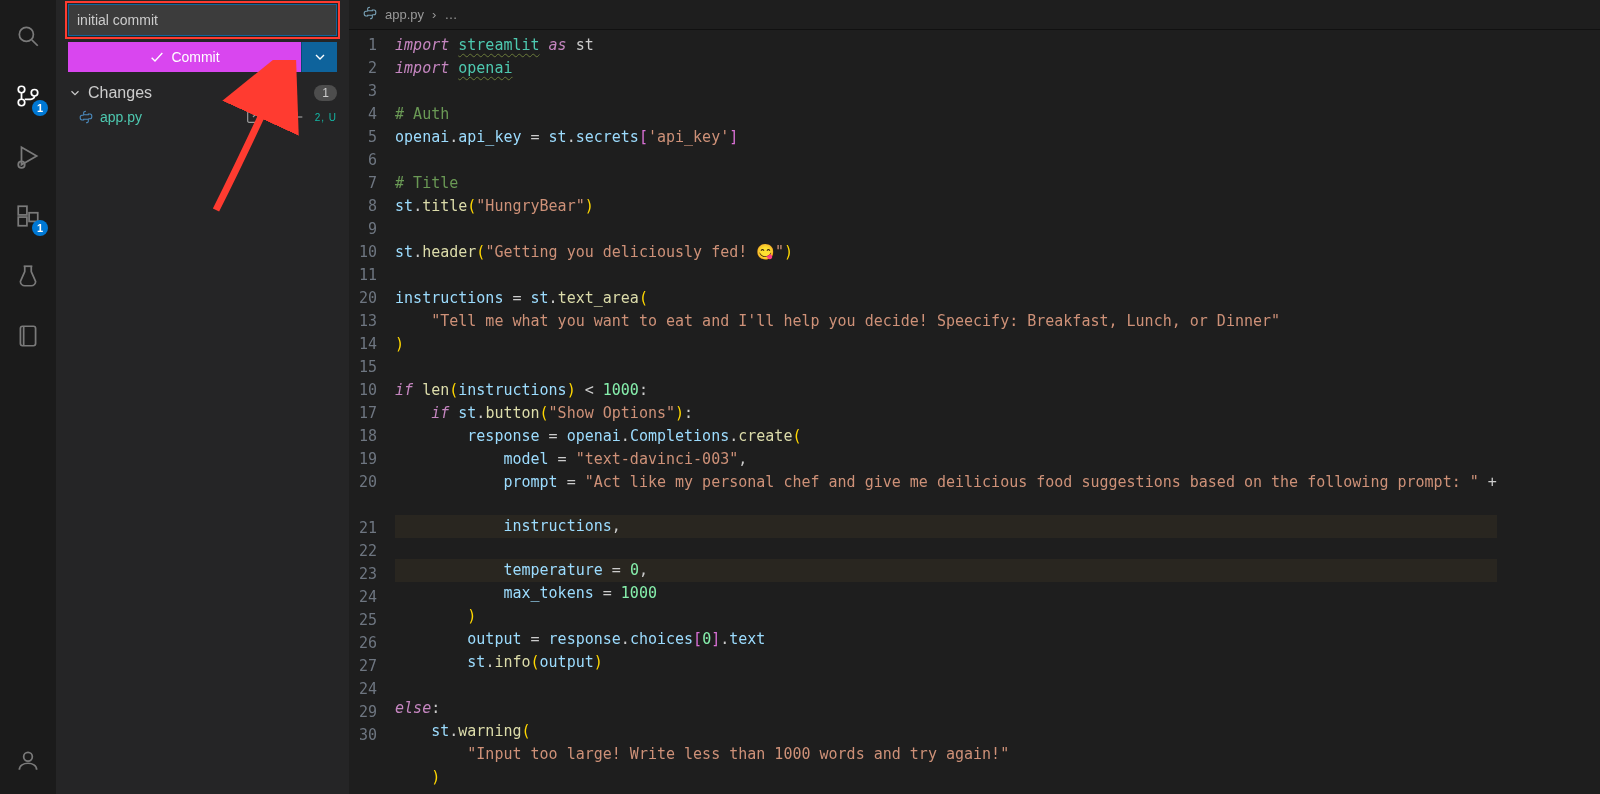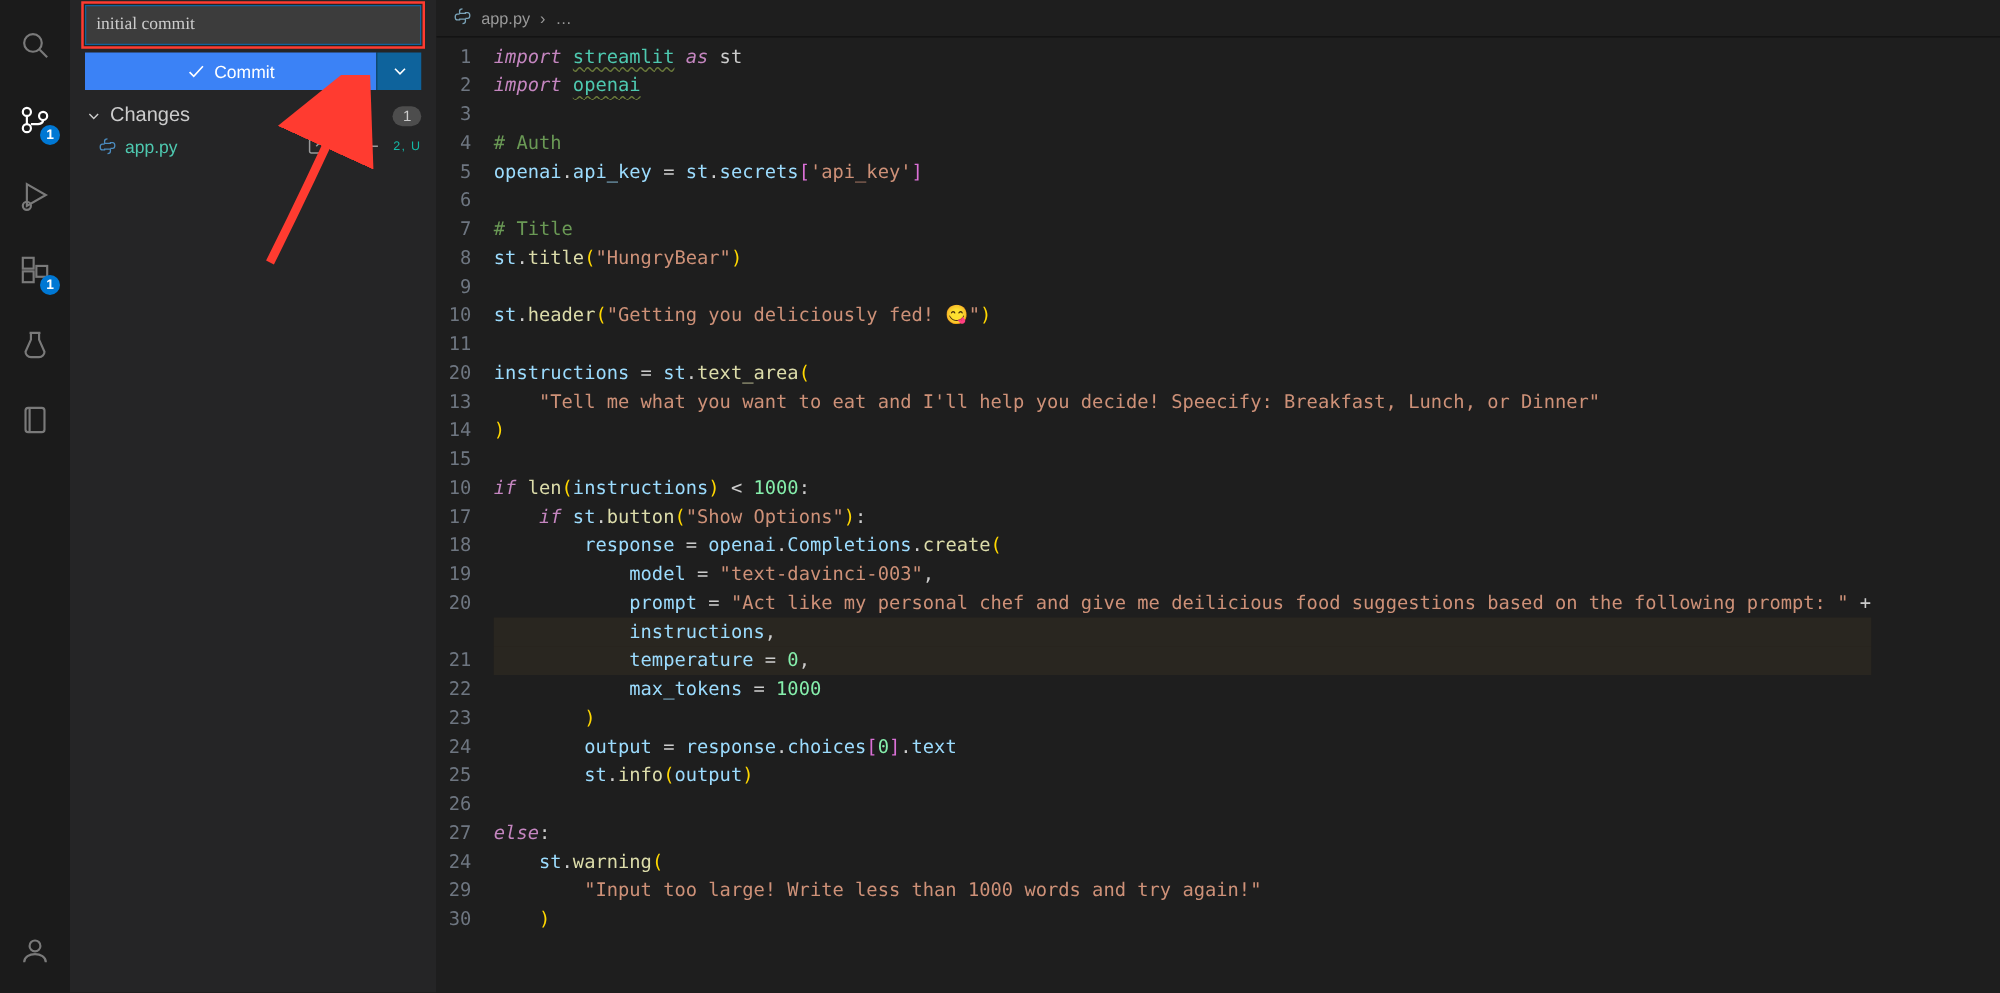--- a/index.html
+++ b/index.html
@@ -60,36 +60,36 @@
   }
   .commit-input {
     width: 100%;
     height: 32px;
     background: #3c3c3c;
     color: #cccccc;
     border: 1px solid #0e639c;
     padding: 4px 8px;
     font-size: 14px;
     outline: none;
-    font-family: Liberation Serif, serif;
+    font-family: Liberation Sans, sans-serif;
   }
   .red-outline {
     position: absolute;
     top: -3px; left: -3px; right: -3px; bottom: -3px;
     border: 2px solid #ff3b30;
     pointer-events: none;
   }
   .commit-btn-row {
     display: flex;
     margin: 0 12px 8px 12px;
     height: 30px;
   }
   .commit-btn {
     flex: 1;
-    background: #3b82f6;
+    background: #d946ef;
     color: #fff;
     border: none;
     font-size: 14px;
     display: flex; align-items: center; justify-content: center;
     gap: 6px;
     cursor: pointer;
   }
   .commit-btn svg { width: 16px; height: 16px; }
   .commit-more {
     width: 36px;
@@ -167,21 +167,21 @@
     color: #6e7681;
     padding: 0 18px 0 10px;
     user-select: none;
   }
   .gutter div { height: 23px; }
   .code {
     white-space: pre;
     min-width: 0;
   }
   .code-line { height: 23px; }
-  .code-line.hl { background: rgba(110,90,50,0.15); }
+  .code-line.hl { background: rgba(110,90,50,0.15); margin-top: 21px; }
 
   
   .kw  { color: #c586c0; font-style: italic; }             
   .mod { color: #4EC9B0; text-decoration: underline wavy #6a7a3a; text-decoration-thickness:1px; text-underline-offset:3px;}
   .id  { color: #9cdcfe; }
   .fn  { color: #dcdcaa; }
   .op  { color: #cccccc; }
   .num { color: #86efac; }
   .str { color: #ce9178; }
   .cmt { color: #6a9955; }

